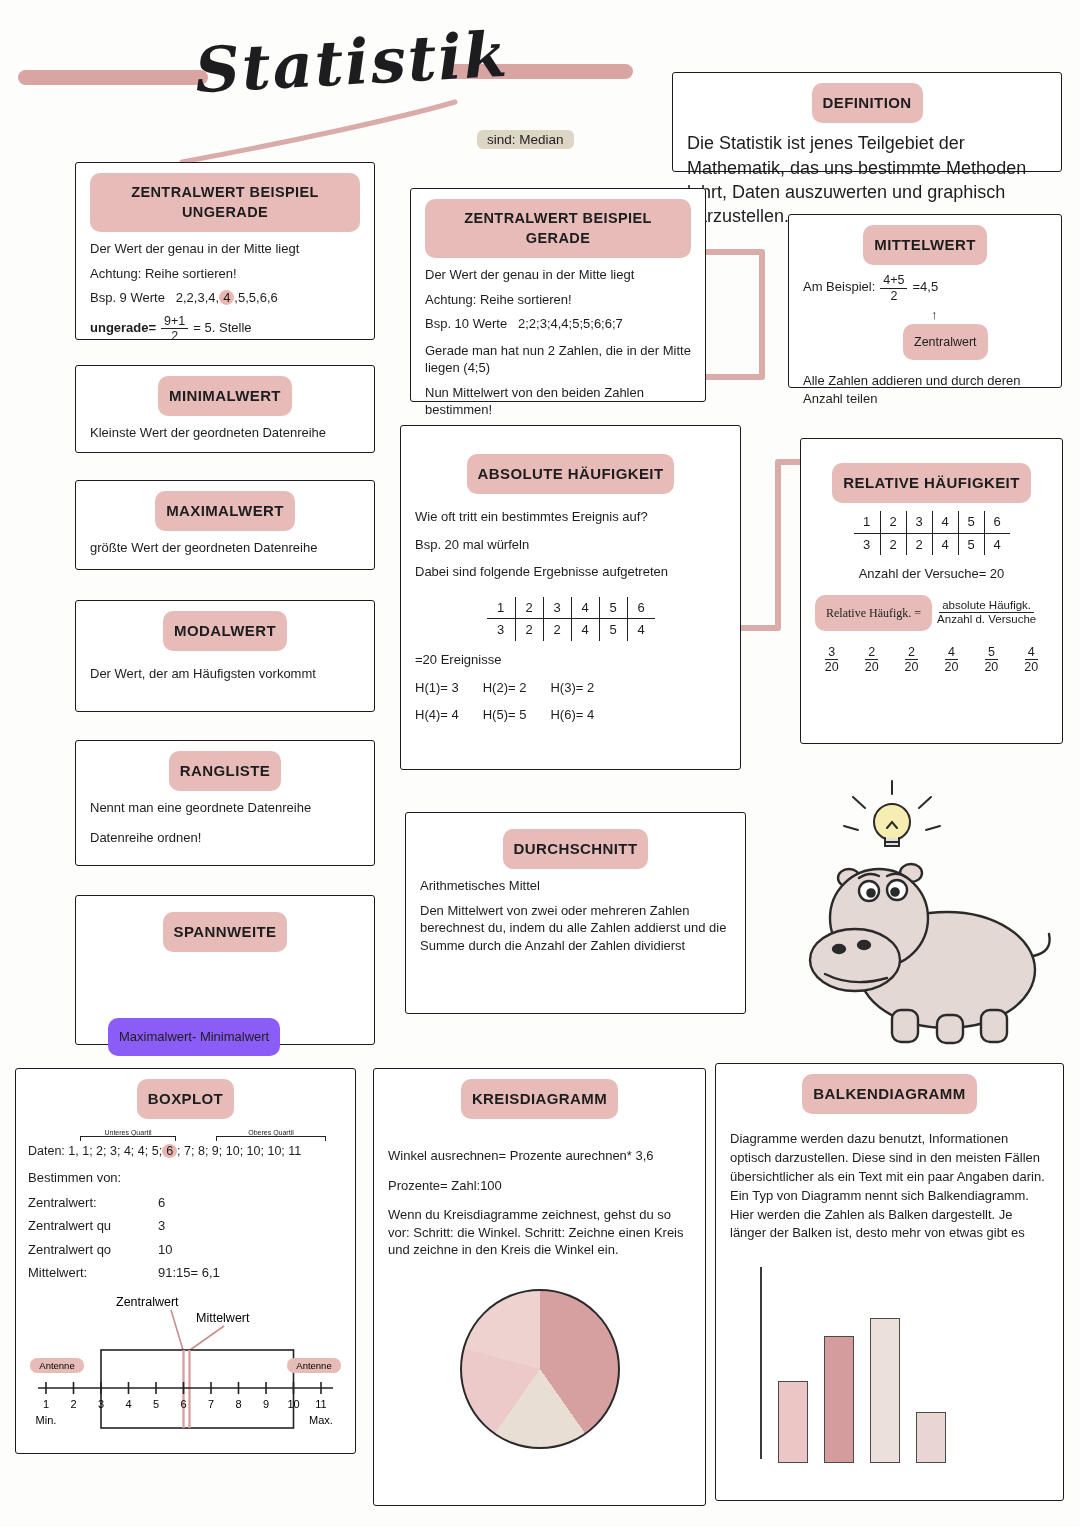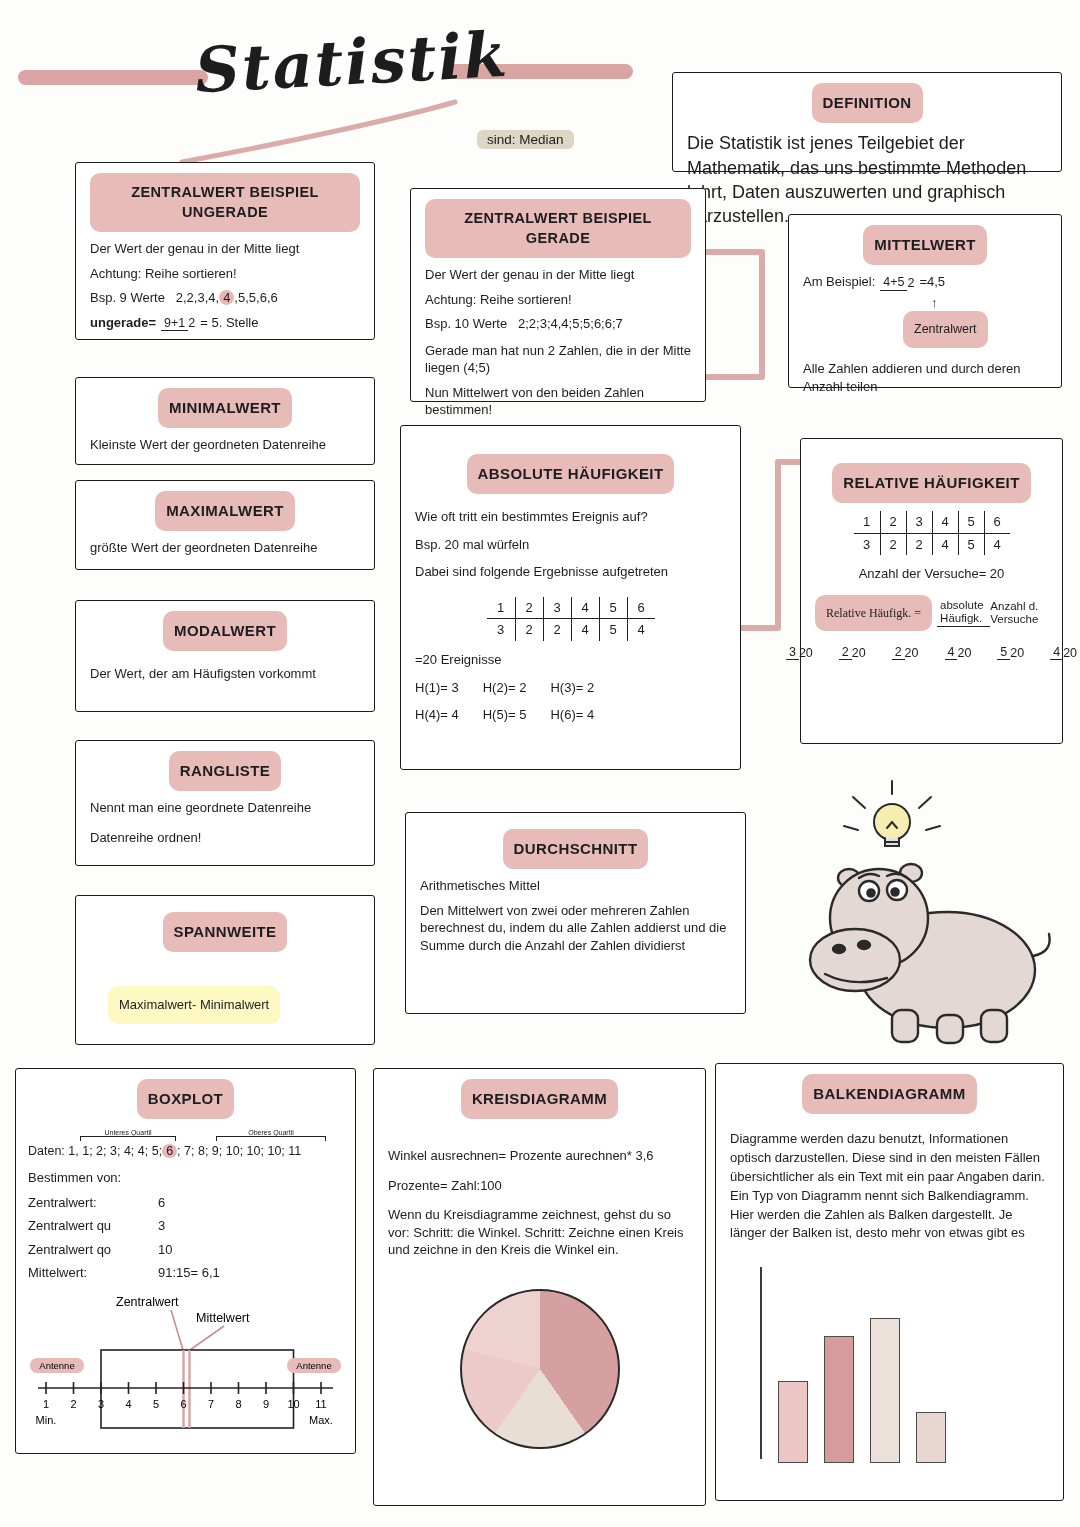--- a/index.html
+++ b/index.html
@@ -14,21 +14,21 @@
   .median-note { position:absolute; left:477px; top:130px; font-size:13.5px; }
 
   .box { position:absolute; border:1.7px solid #1b1b1d; background:#fff; border-radius:3px;
          padding:10px 14px; font-size:13px; line-height:1.35; }
   .box-title { text-align:center; font-weight:700; font-size:15px; letter-spacing:.4px; margin-bottom:8px; }
   .hl { background:#e7bcb8; border-radius:10px; padding:10px 11px; display:inline-block; }
   .hl-round { background:#e9b6b2; border-radius:50%; padding:0 4px; }
   .hl-beige { background:#ded6c5; border-radius:6px; padding:2px 10px; display:inline-block; }
   .t { margin:7px 0; }
 
-  .frac { display:inline-flex; flex-direction:row; align-items:center; vertical-align:middle;
+  .frac { display:inline-flex; flex-direction:column; align-items:center; vertical-align:middle;
           line-height:1.15; margin:0 5px; font-size:12.5px; }
   .frac .fn { border-bottom:1.4px solid #222; padding:0 3px; }
 
   .dice { margin:16px auto 10px; width:max-content; }
   .drow { display:flex; }
   .dcell { width:28px; text-align:center; padding:2px 0; border-left:1.3px solid #222; }
   .dcell:first-child { border-left:none; }
   .drow.top .dcell { border-bottom:1.3px solid #222; }
 
   .hline { display:flex; gap:24px; margin:10px 0; }
@@ -108,21 +108,21 @@
       <span>Am Beispiel:</span><span class="frac">
           <span class="fn">4+5</span>
           <span>2</span>
         </span><span>=4,5</span>
     </p>
     <div style="margin-left:128px; margin-top:-4px;">↑</div>
     <div style="margin-left:100px; margin-top:0;"><span class="hl" style="font-size:12.5px;">Zentralwert</span></div>
     <p class="t" style="margin-top:12px;">Alle Zahlen addieren und durch deren Anzahl teilen</p>
   </div>
 
-  <div class="box" style="left:75px; top:365px; width:300px; height:88px;margin-top:12px;">
+  <div class="box" style="left:75px; top:365px; width:300px; height:88px;">
     <div class="box-title"><span class="hl">MINIMALWERT</span></div>
     <p class="t">Kleinste Wert der geordneten Datenreihe</p>
   </div>
 
   <div class="box" style="left:75px; top:480px; width:300px; height:90px;">
     <div class="box-title"><span class="hl">MAXIMALWERT</span></div>
     <p class="t">größte Wert der geordneten Datenreihe</p>
   </div>
 
   <div class="box" style="left:75px; top:600px; width:300px; height:112px;">
@@ -229,21 +229,21 @@
   </div>
 
   <div class="box" style="left:405px; top:812px; width:341px; height:202px;">
     <div class="box-title" style="margin-top:6px;"><span class="hl">DURCHSCHNITT</span></div>
     <p class="t">Arithmetisches Mittel</p>
     <p class="t">Den Mittelwert von zwei oder mehreren Zahlen berechnest du, indem du alle Zahlen addierst und die Summe durch die Anzahl der Zahlen dividierst</p>
   </div>
 
   <div class="box" style="left:75px; top:895px; width:300px; height:150px;">
     <div class="box-title" style="margin-top:6px;"><span class="hl">SPANNWEITE</span></div>
-    <p class="t" style="margin-top:34px; margin-left:18px;"><span class="hl" style="background:#fef9c3;">Maximalwert- Minimalwert</span></p>
+    <p class="t" style="margin-top:34px; margin-left:18px;"><span class="hl" style="background:#8b5cf6;margin-top:32px;">Maximalwert- Minimalwert</span></p>
   </div>
 
   <svg style="position:absolute; left:795px; top:778px;" width="270" height="275" viewBox="0 0 270 275">
     <g stroke="#2a2a2a" stroke-width="2" fill="none" stroke-linecap="round">
       <line x1="70" y1="30" x2="58" y2="19"></line>
       <line x1="97" y1="16" x2="97" y2="3"></line>
       <line x1="124" y1="30" x2="136" y2="19"></line>
       <line x1="63" y1="52" x2="49" y2="48"></line>
       <line x1="131" y1="52" x2="145" y2="48"></line>
       <circle cx="97" cy="44" r="18" fill="#f6eeb0"></circle>

